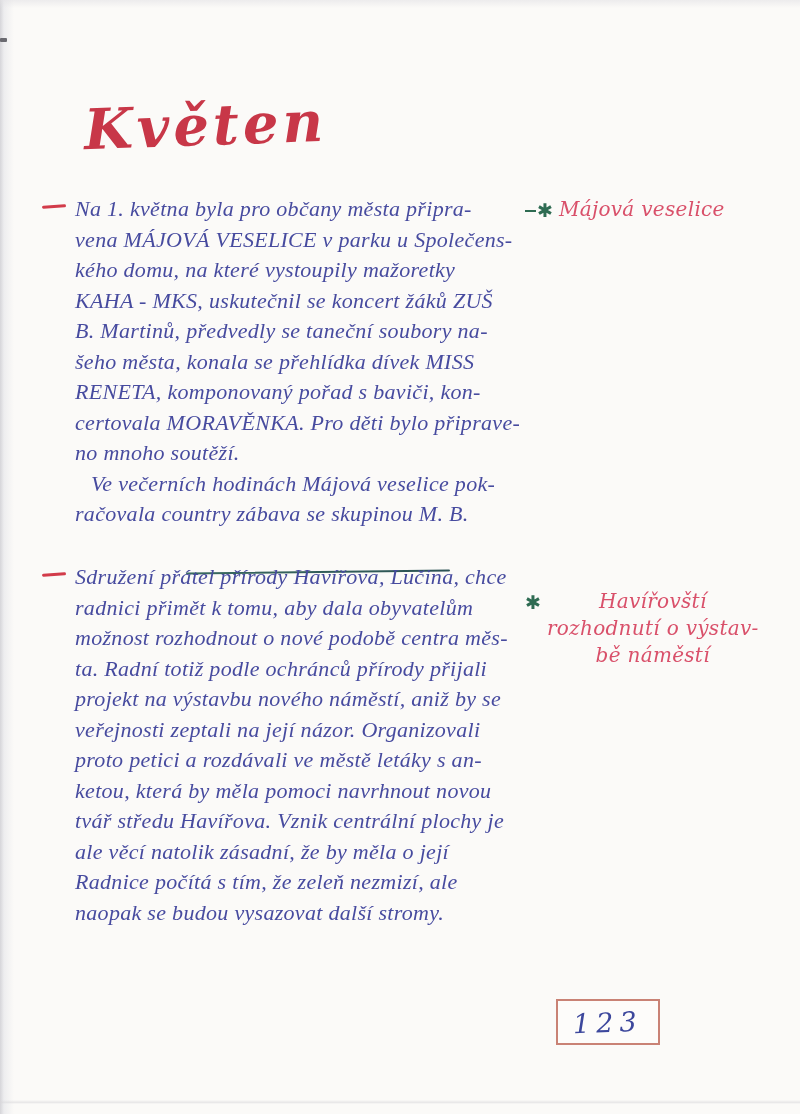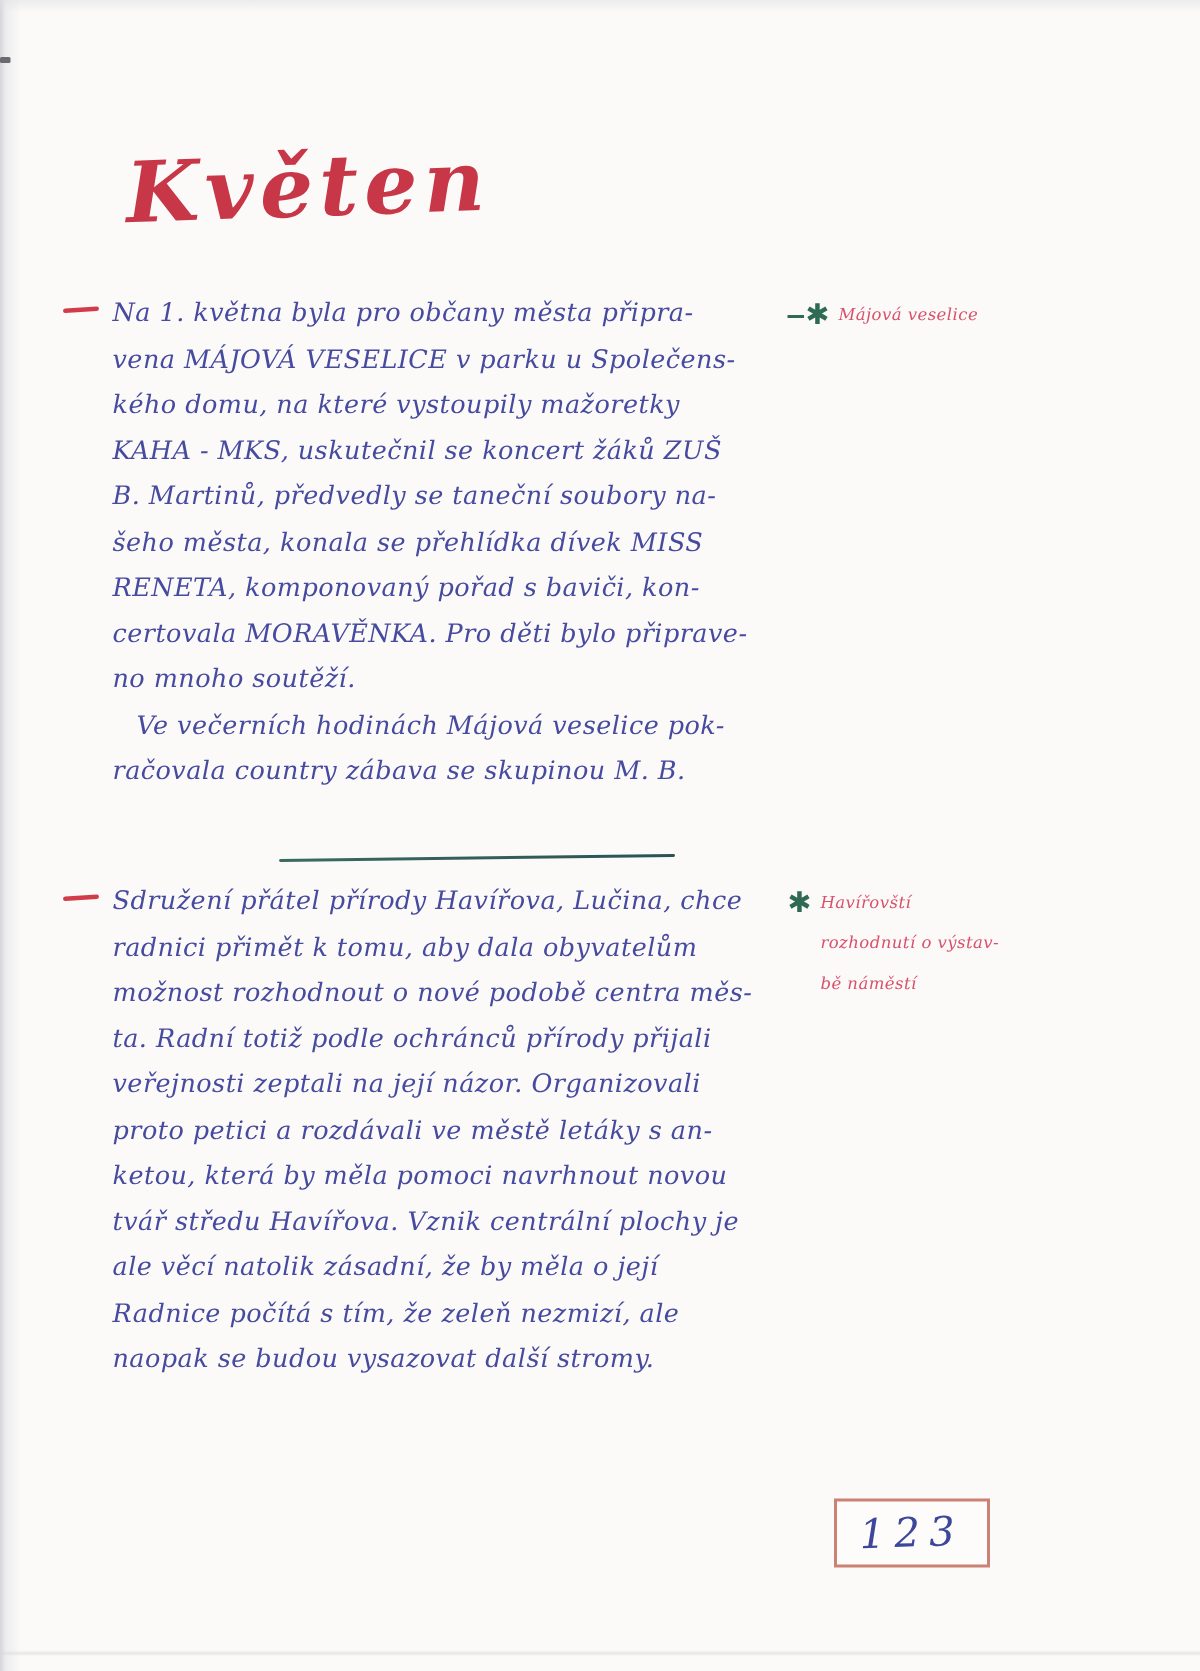--- a/index.html
+++ b/index.html
@@ -44,23 +44,24 @@
   }
   .para .dash-marker{
     position:absolute;left:0;top:11px;
     width:24px;height:3px;background:#d23b4a;
     border-radius:2px;transform:rotate(-4deg);
   }
   .hand-line{
     padding-left:33px;
     height:30.5px;line-height:30.5px;
     white-space:nowrap;
-    font-size:17px;font-style:italic;
+    font-size:22px;font-style:italic;
     color:#474b9f;
     letter-spacing:.3px;
+    font-family:Liberation Serif, serif;
   }
   .hand-line.indent{padding-left:49px;}
   
   .divider-line{
     position:absolute;left:186px;top:571px;
     width:264px;height:2px;
     background:linear-gradient(to right,#3a6b60,#2c5254);
     transform:rotate(-0.7deg);
     border-radius:1px;
   }
@@ -74,23 +75,24 @@
     font-style:normal;
     margin-right:6px;
     display:flex;align-items:center;
   }
   .arrow-tail{
     display:inline-block;width:11px;height:2px;background:#2e6b52;
     margin-right:1px;transform:translateY(1px);
   }
   .note-lines{display:flex;flex-direction:column;}
   .note-line{
-    font-size:11px;font-style:italic;
+    font-size:20px;font-style:italic;
     color:#d9506a;line-height:27px;white-space:nowrap;
     letter-spacing:.3px;
+    text-align:center;
   }
   
   .page-number-box{
     position:absolute;left:556px;top:999px;
     width:100px;height:42px;
     border:2px solid #c98275;
     background:#fdfcfa;
     display:flex;align-items:center;justify-content:center;
   }
   .page-number{
@@ -130,26 +132,27 @@
         <span class="arrow-tail"></span>
         <span>✱</span>
       </span>
     <div class="note-lines">
       <div class="note-line">Májová veselice</div>
     </div>
   </div>
 
   <div class="divider-line"></div>
 
-  <div class="para" style="top:586px;">
+  <div class="para" style="top:562px;">
     <span class="dash-marker"></span>
     <div class="hand-line">Sdružení přátel přírody Havířova, Lučina, chce</div>
     <div class="hand-line">radnici přimět k tomu, aby dala obyvatelům</div>
     <div class="hand-line">možnost rozhodnout o nové podobě centra měs-</div>
     <div class="hand-line">ta. Radní totiž podle ochránců přírody přijali</div>
+    <div class="hand-line">projekt na výstavbu nového náměstí, aniž by se</div>
     <div class="hand-line">veřejnosti zeptali na její názor. Organizovali</div>
     <div class="hand-line">proto petici a rozdávali ve městě letáky s an-</div>
     <div class="hand-line">ketou, která by měla pomoci navrhnout novou</div>
     <div class="hand-line">tvář středu Havířova. Vznik centrální plochy je</div>
     <div class="hand-line">ale věcí natolik zásadní, že by měla o její</div>
     <div class="hand-line">Radnice počítá s tím, že zeleň nezmizí, ale</div>
     <div class="hand-line">naopak se budou vysazovat další stromy.</div>
   </div>
 
   <div class="margin-note" style="top:588px;">

